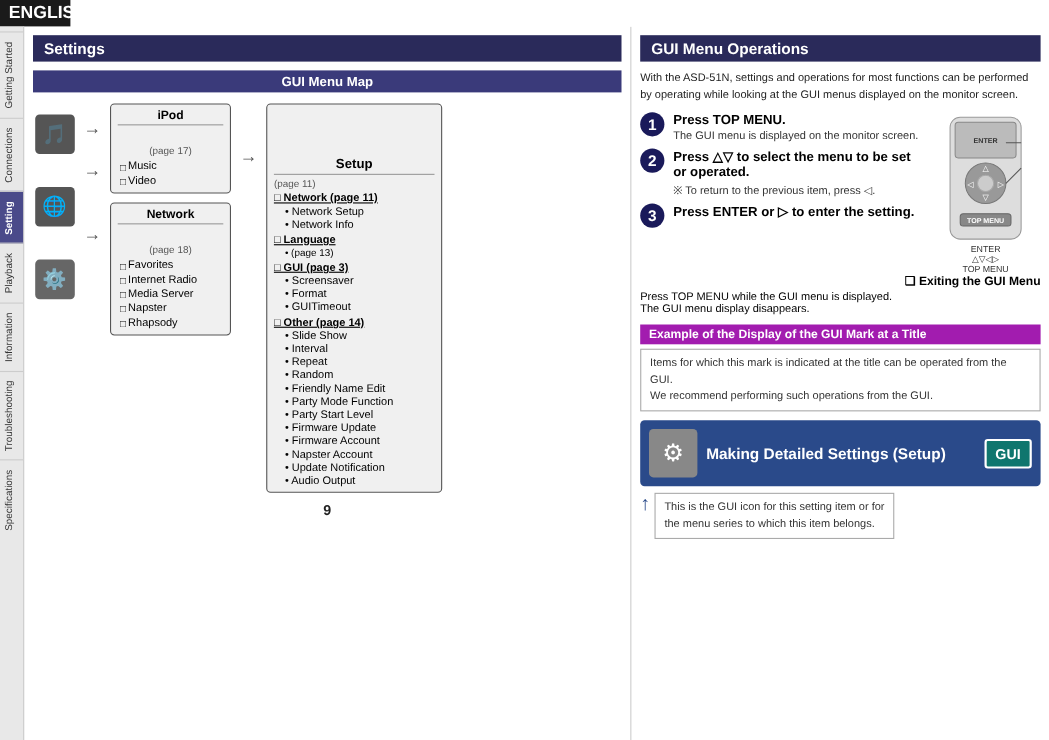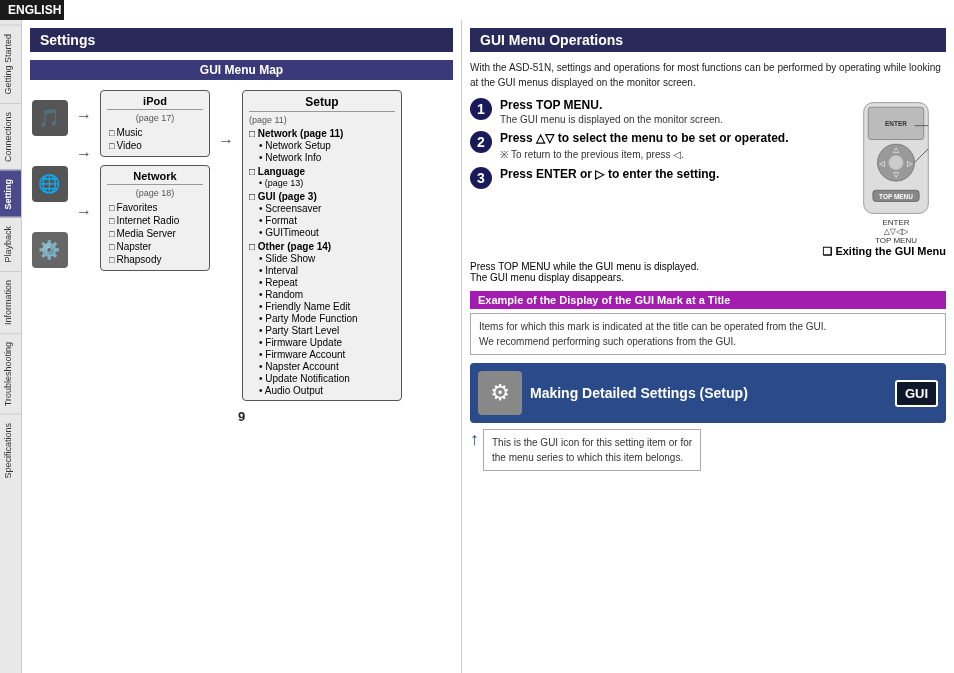--- a/index.html
+++ b/index.html
@@ -11,21 +11,21 @@
       height: 673px;
       overflow: hidden;
       display: flex;
       flex-direction: column;
     }
 
     
     .lang-bar {
       background: #1a1a1a;
       color: #fff;
-      font-size: 12px;
+      font-size: 16px;
       font-weight: bold;
       padding: 3px 8px;
       display: inline-block;
       width: 64px;
     }
 
     .main-layout {
       display: flex;
       flex: 1;
       overflow: hidden;
@@ -70,21 +70,21 @@
     }
 
     
     .panels {
       display: flex;
       flex: 1;
       overflow: hidden;
     }
 
     .left-panel {
-      width: 440px;
+      width: 552px;
       padding: 8px;
       border-right: 1px solid #ccc;
       overflow-y: auto;
     }
 
     .right-panel {
       flex: 1;
       padding: 8px;
       overflow-y: auto;
     }
@@ -142,21 +142,21 @@
       padding: 4px 6px;
       background: #f0f0f0;
       min-width: 110px;
     }
 
     .info-box-title {
       font-size: 11px;
       font-weight: bold;
       text-align: center;
       border-bottom: 1px solid #999;
-      margin-bottom: 3px;
+      margin-bottom: 18px;
       padding-bottom: 2px;
     }
 
     .info-box .page-ref {
       font-size: 9px;
       text-align: center;
       color: #555;
       margin-bottom: 3px;
     }
 
@@ -187,33 +187,35 @@
       min-width: 160px;
     }
 
     .setup-box-title {
       font-size: 12px;
       font-weight: bold;
       text-align: center;
       border-bottom: 1px solid #999;
       margin-bottom: 3px;
       padding-bottom: 2px;
+      margin-top: 43px;
     }
 
     .setup-box .page-ref {
       font-size: 9px;
       text-align: left;
       color: #555;
       margin-bottom: 3px;
     }
 
     .setup-section {
       font-size: 10px;
       font-weight: bold;
       margin-top: 3px;
+      text-decoration: underline;
     }
 
     .setup-item {
       font-size: 10px;
       padding: 0.5px 0 0.5px 10px;
     }
 
     .setup-item::before {
       content: '• ';
     }
@@ -363,21 +365,21 @@
       color: #fff;
       flex-shrink: 0;
     }
 
     .settings-text {
       font-size: 14px;
       font-weight: bold;
     }
 
     .gui-badge {
-      background: #0f172a;
+      background: #0f766e;
       color: #fff;
       font-size: 13px;
       font-weight: bold;
       padding: 4px 8px;
       border: 2px solid #fff;
       border-radius: 3px;
       margin-left: auto;
     }
 
     .making-note {

